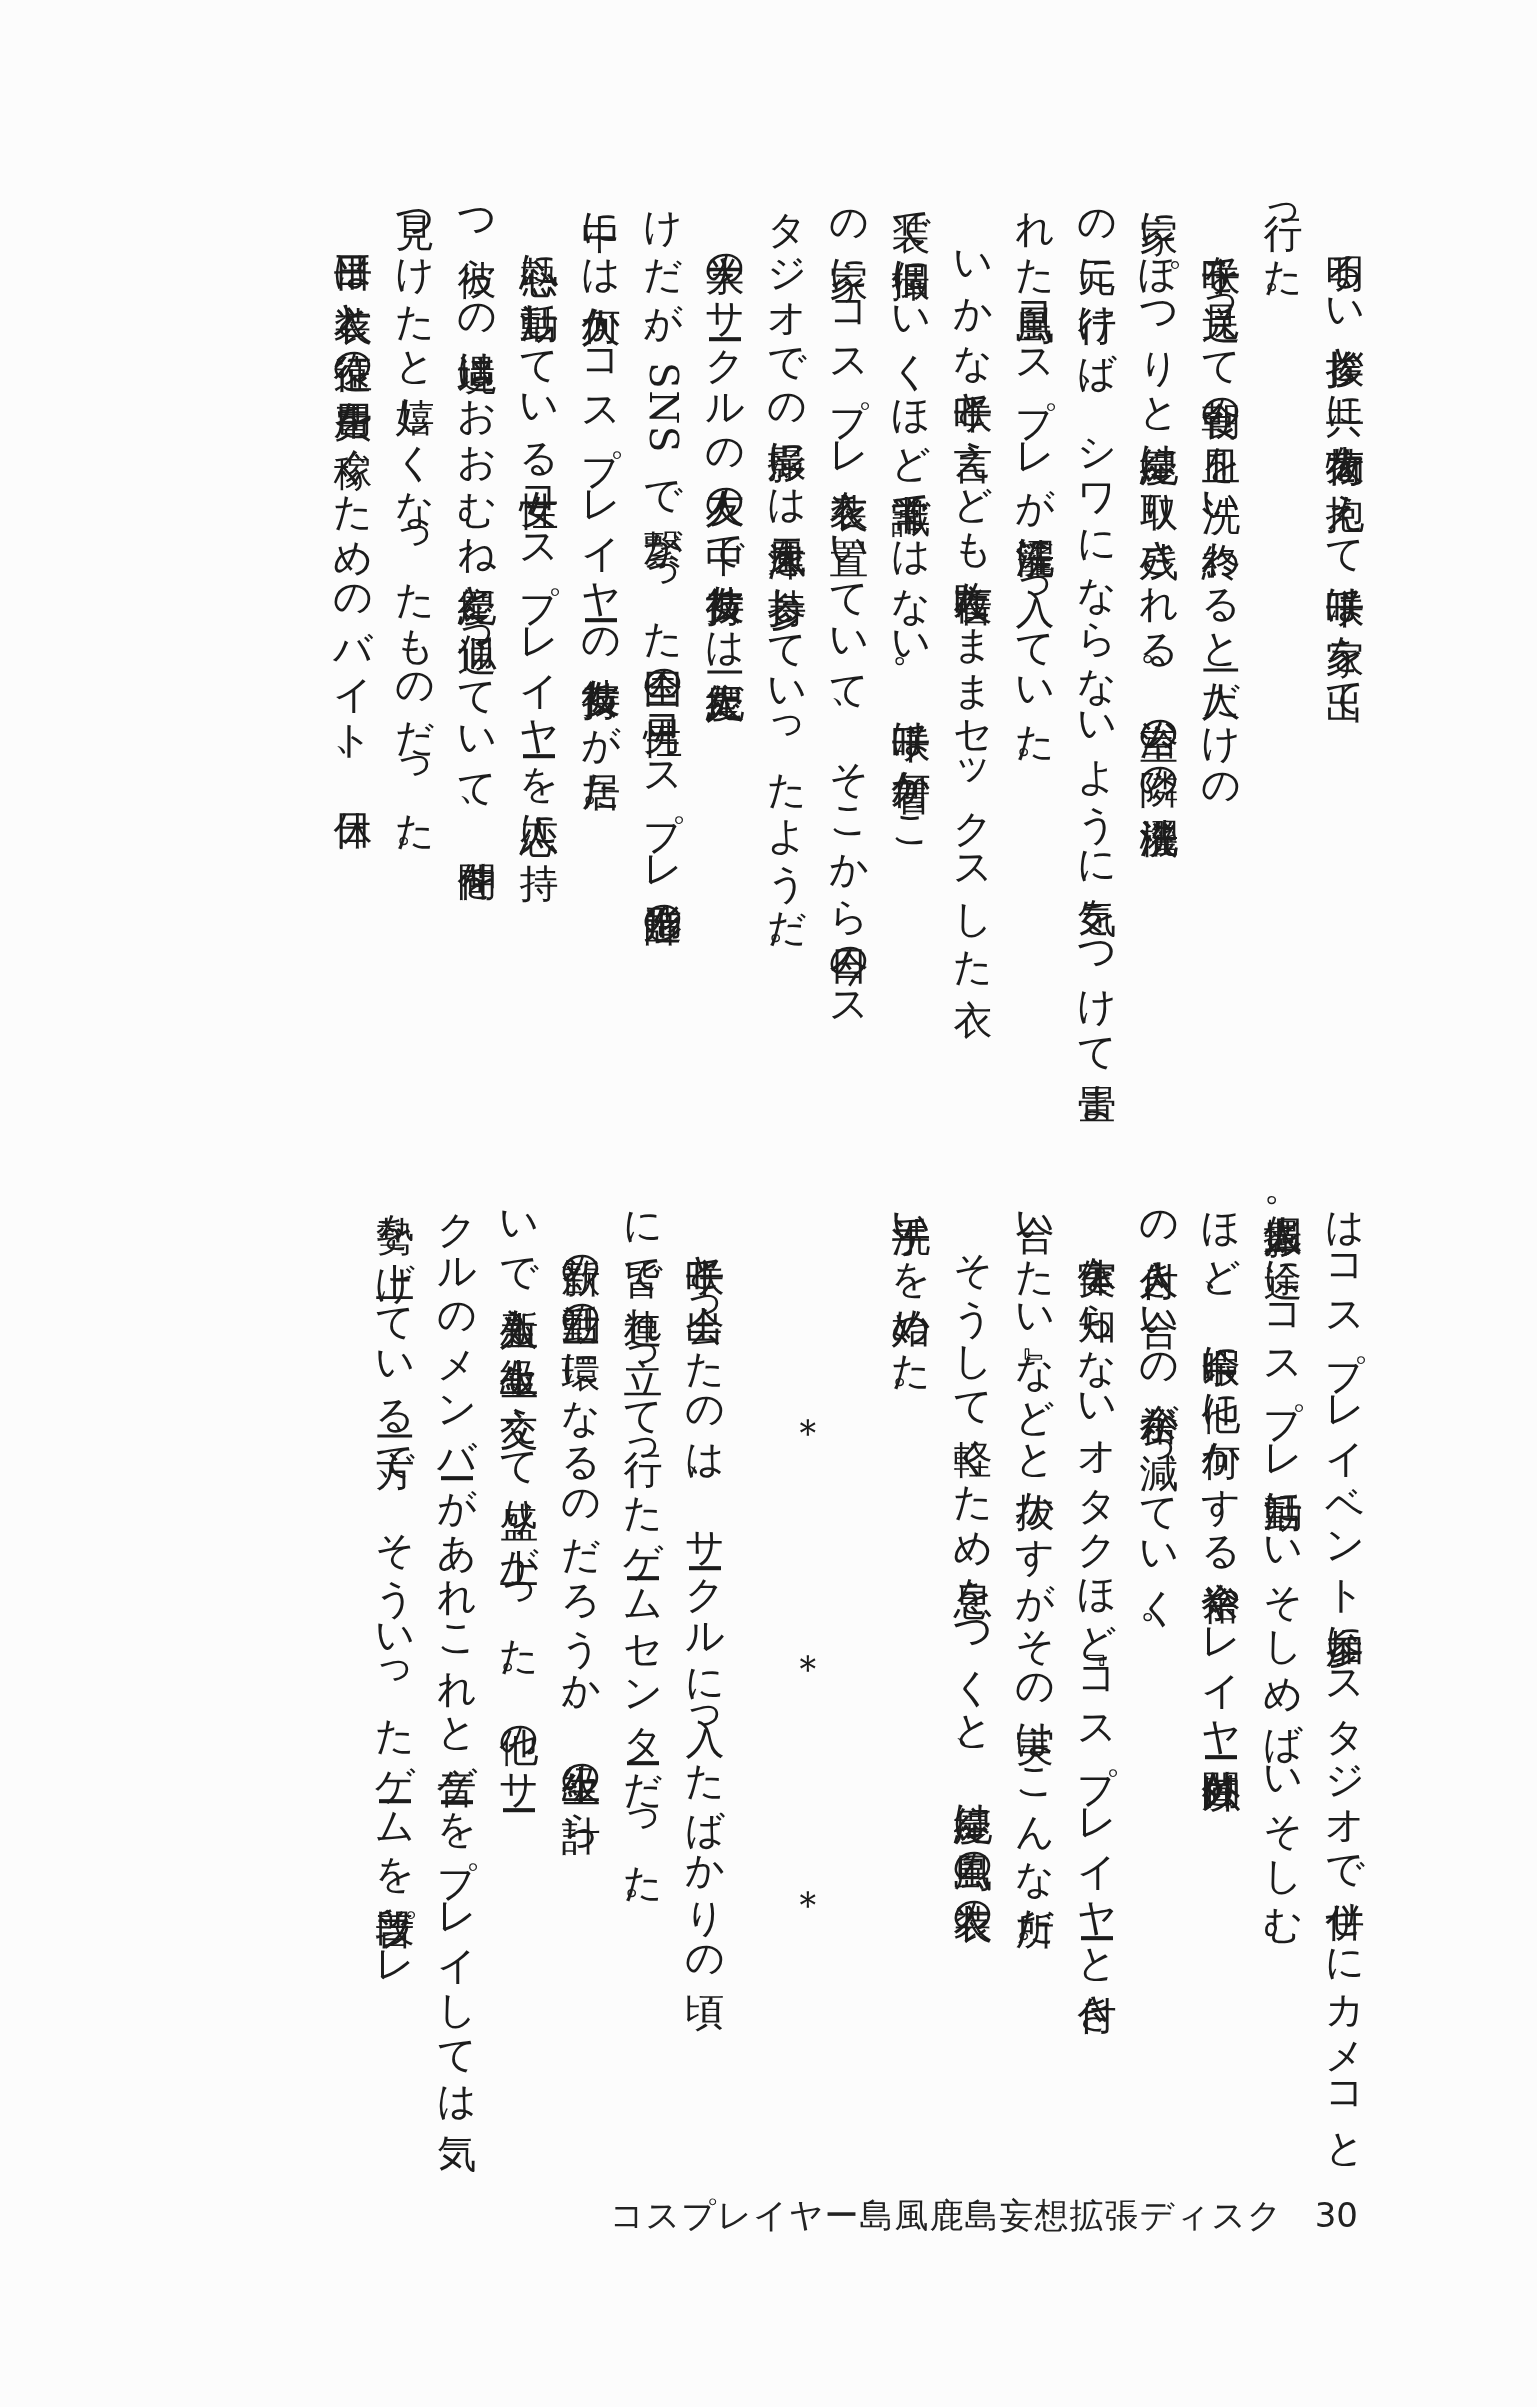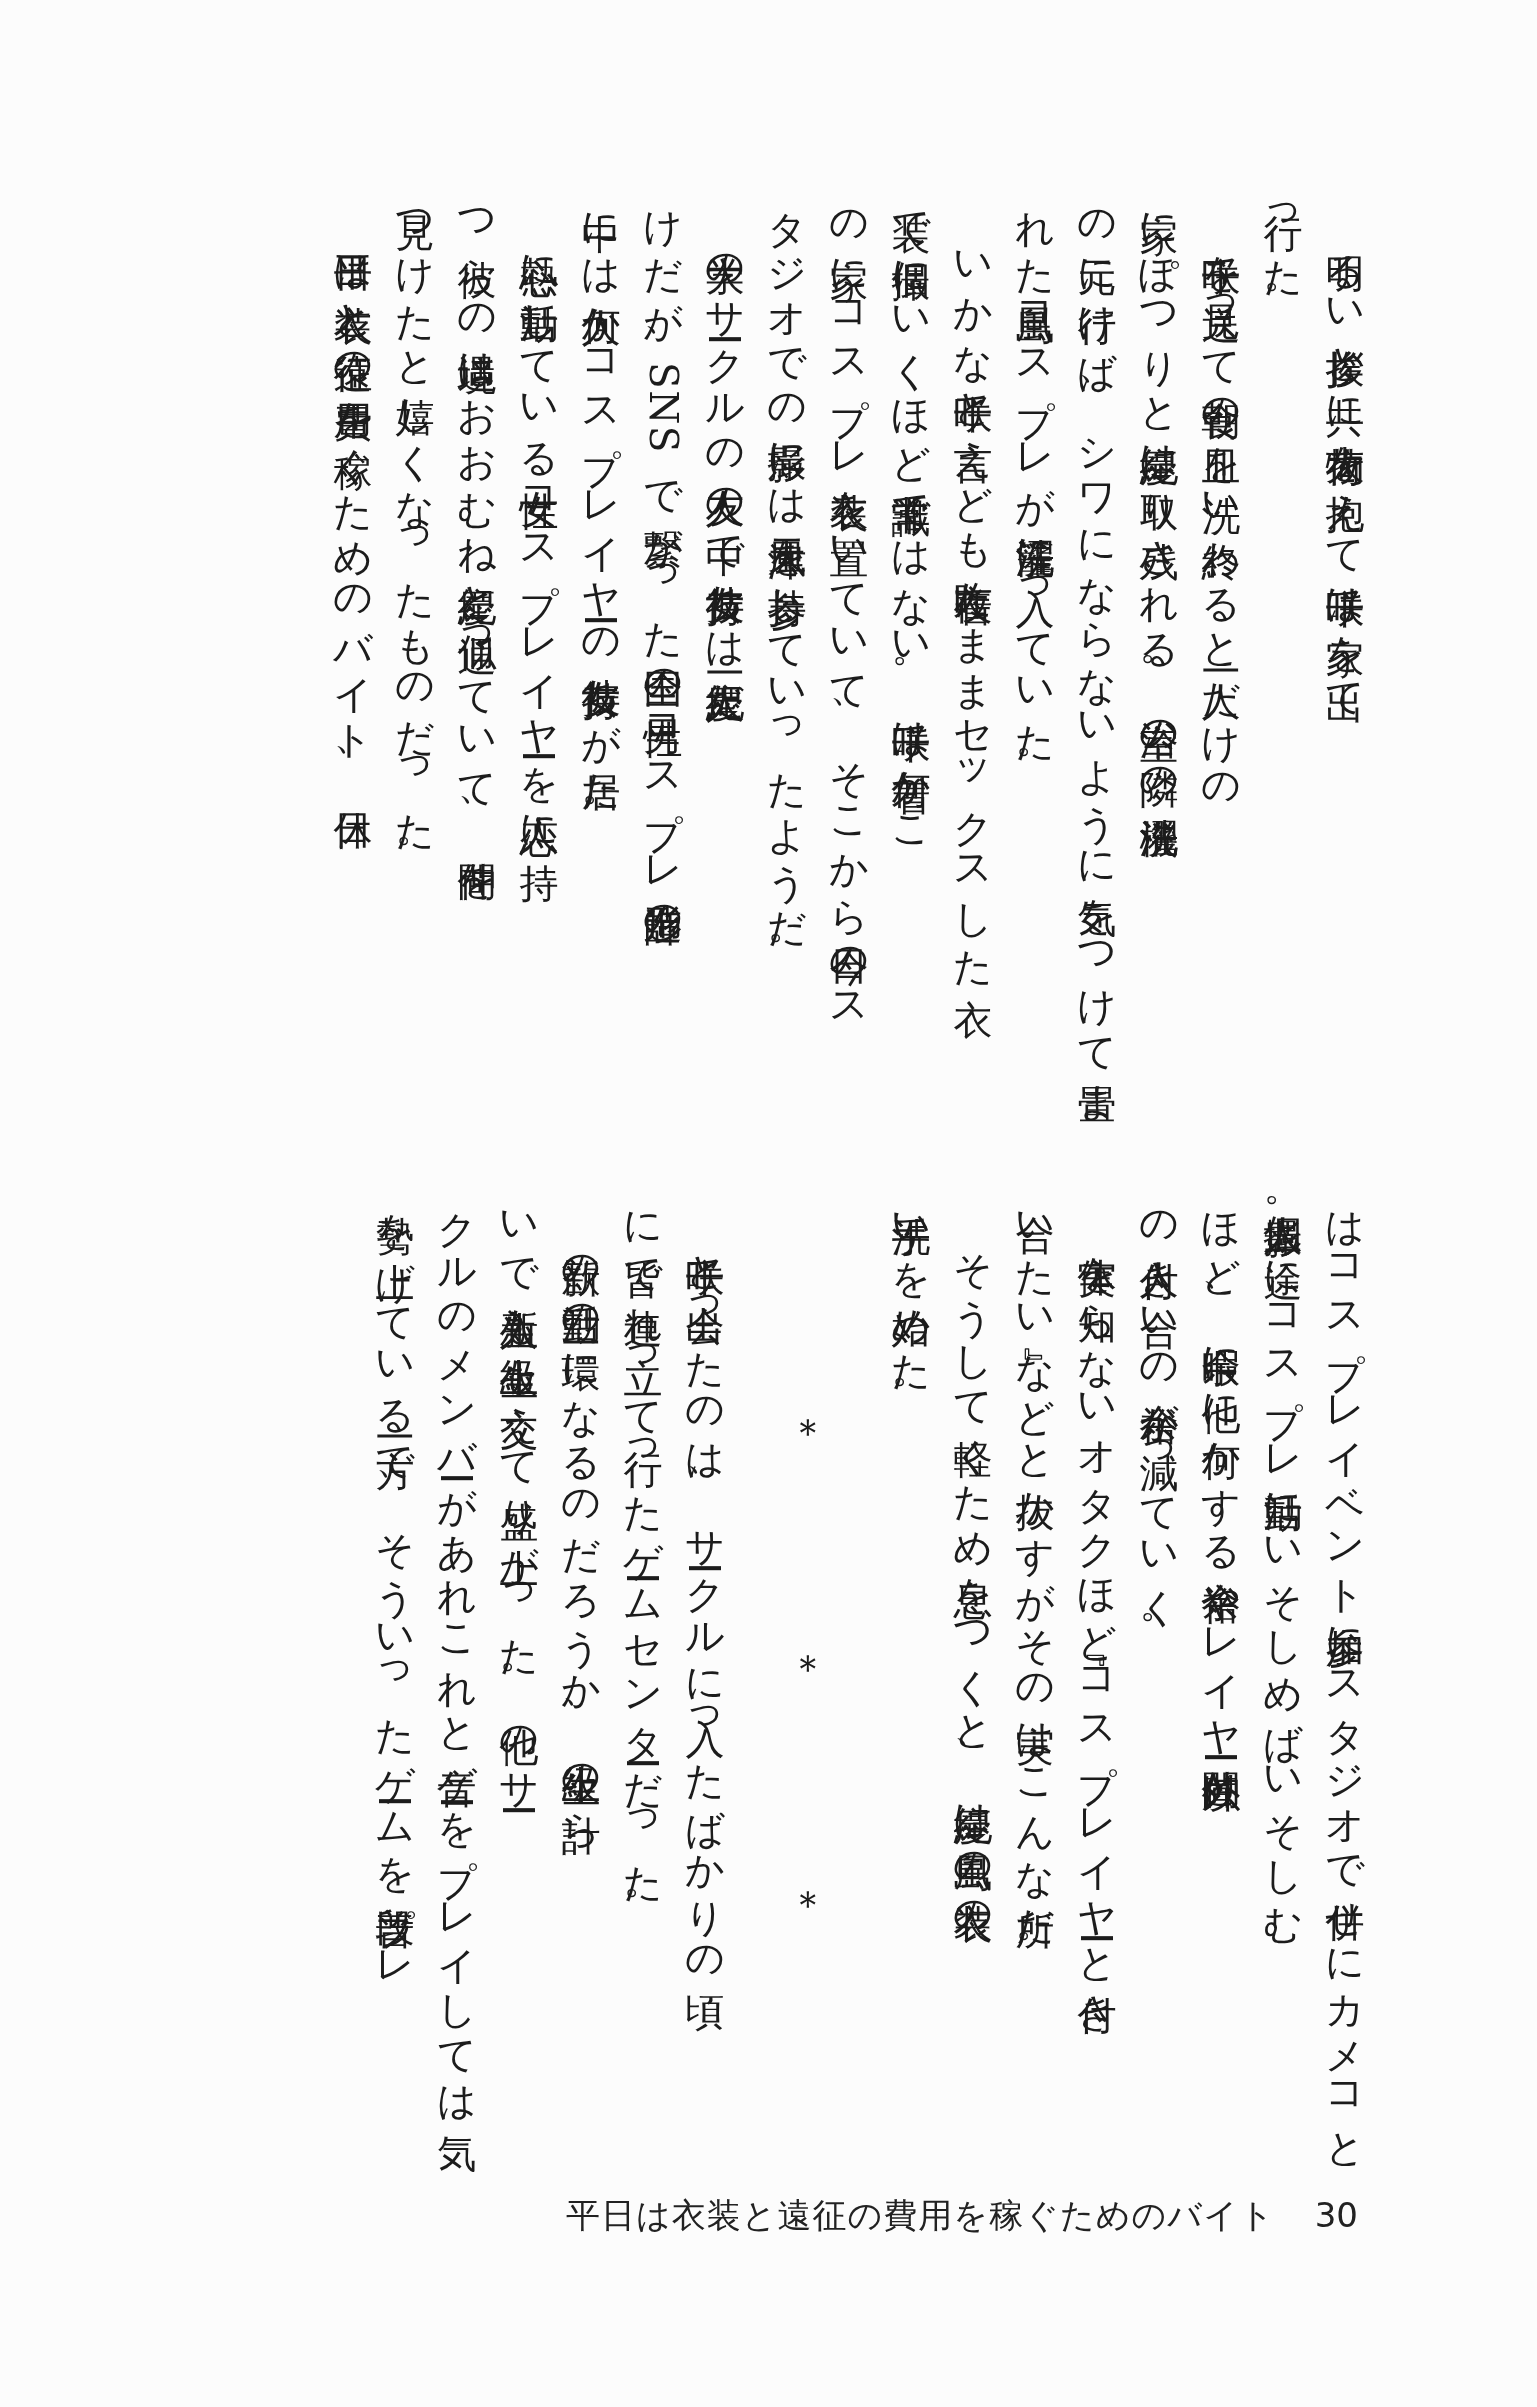--- a/index.html
+++ b/index.html
@@ -51,21 +51,21 @@
     position: absolute;
     top: 2193px;
     right: 179px;
     font-family: "DejaVu Sans", "Liberation Sans", sans-serif;
     font-size: 34px;
     letter-spacing: 1px;
     color: #222222;
     white-space: nowrap;
   }
   .footer .page-number {
-    margin-left: 40px;
+    margin-left: 32px;
     letter-spacing: 0;
   }
 </style>
 </head>
 <body>
 
 <div class="page">
 
   <div class="vblock top">
     <div class="vline indent">明るい挨拶と共に大荷物を抱えて千咲は家を出て</div>
@@ -99,17 +99,17 @@
     <div class="vline separator">＊＊＊</div>
     <div class="vline indent">千咲と出会ったのは、サークルに入ったばかりの頃</div>
     <div class="vline">に皆で連れ立って行ったゲームセンターだった。</div>
     <div class="vline indent">新歓の活動の一環になるのだろうか、上級生の計ら</div>
     <div class="vline">いで新入生も上級生も交えて盛り上がった。他のサー</div>
     <div class="vline">クルのメンバーがあれこれと音ゲーをプレイしては気</div>
     <div class="vline">勢を上げている一方で、そういったゲームを普段プレ</div>
   </div>
 
   <div class="footer">
-    <span>平日は衣装と遠征の費用を稼ぐためのバイト</span><span class="page-number">30</span>
+    <span>コスプレイヤー島風鹿島妄想拡張ディスク</span><span class="page-number">30</span>
   </div>
 
 </div>
 
 
 </body></html>

